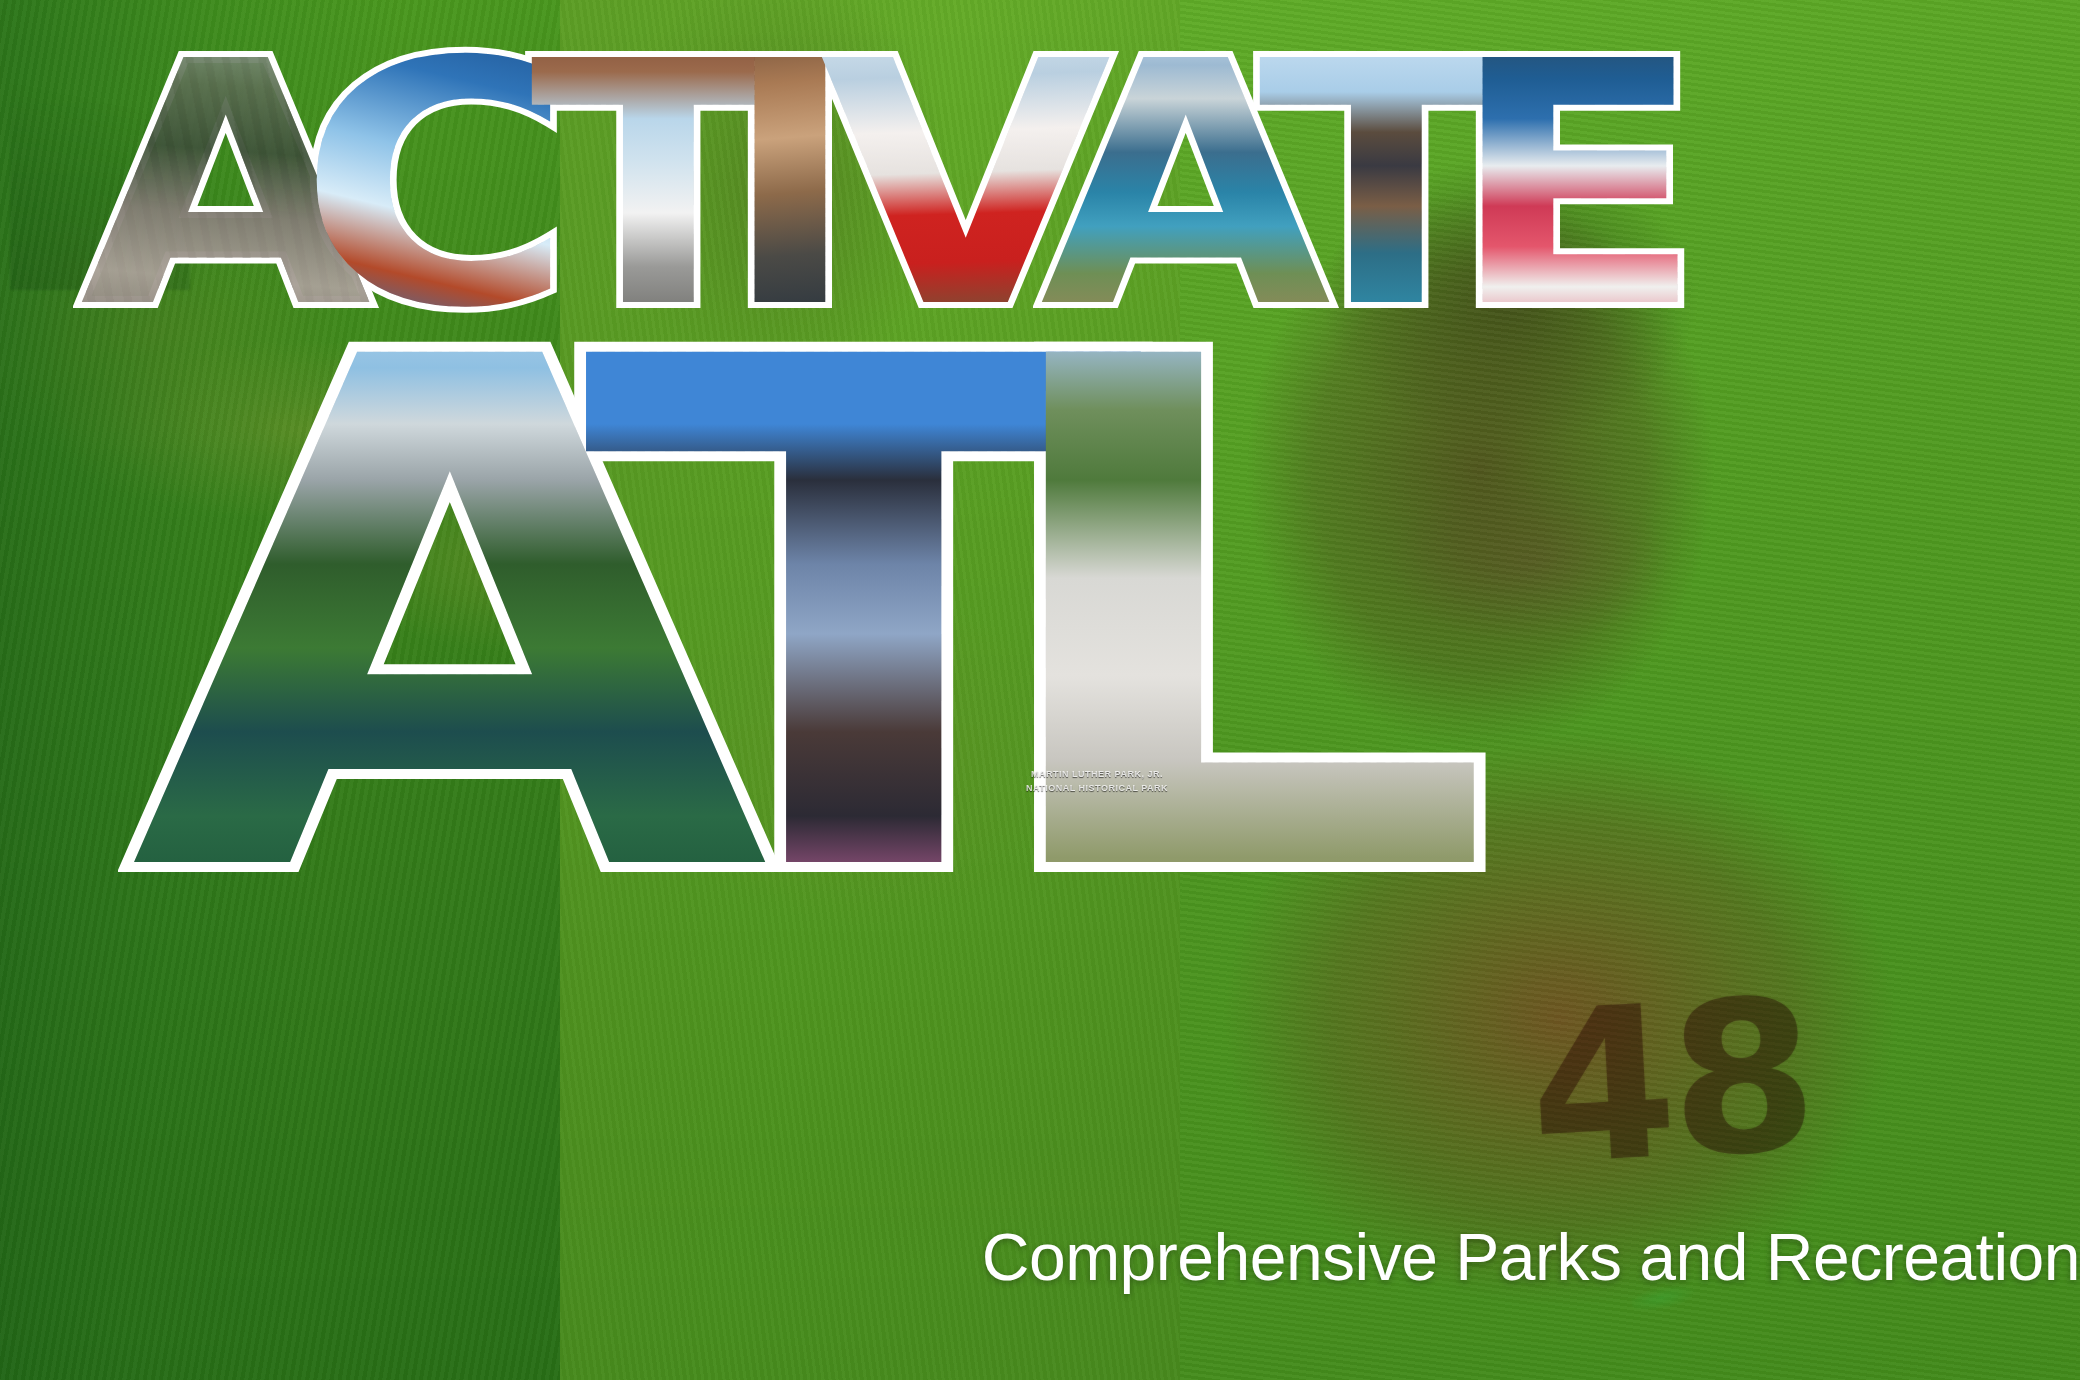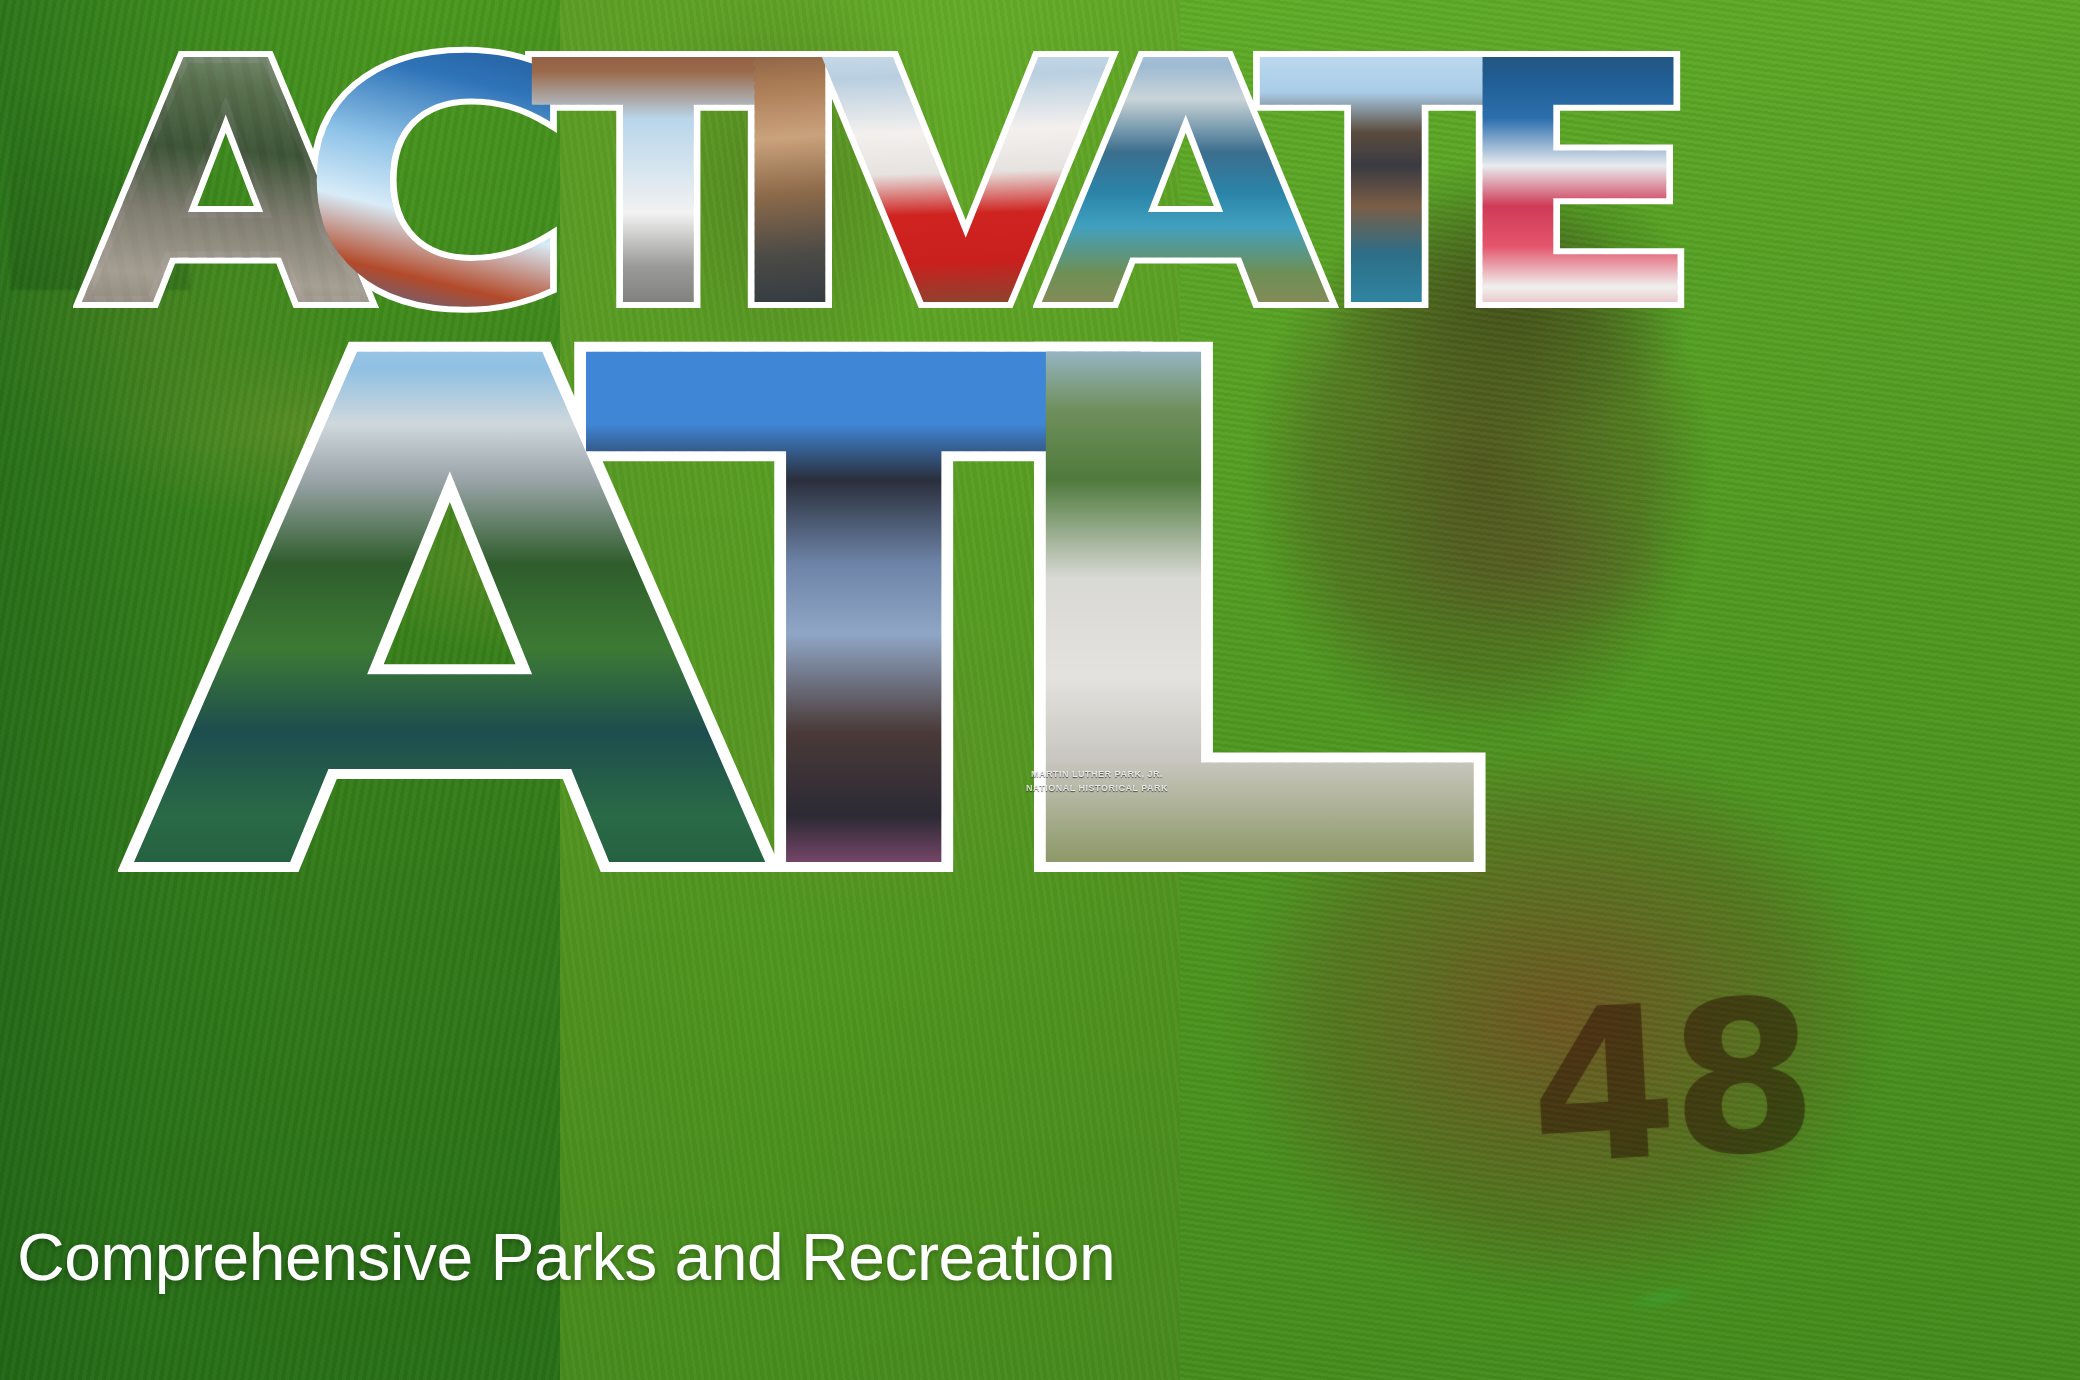--- a/index.html
+++ b/index.html
@@ -198,22 +198,22 @@
     color:rgba(250,250,250,.82);
     font-family:"Liberation Sans", sans-serif;
     line-height:1.5;
     text-shadow:0 1px 1px rgba(0,0,0,.6);
     z-index:6; pointer-events:none;
   }
 
   
   #subtitle {
     position:absolute;
-    left:17px; right:0; top:1222px;
-    text-align:left;
+    left:7px; right:0; top:1222px;
+    text-align:right;
     z-index:8;
   }
   #subtitle .line {
     display:block;
     color:#ffffff;
     font-family:"Liberation Sans", sans-serif;
     font-weight:normal;
     font-size:66px;
     line-height:1.08;
     letter-spacing:-.5px;

